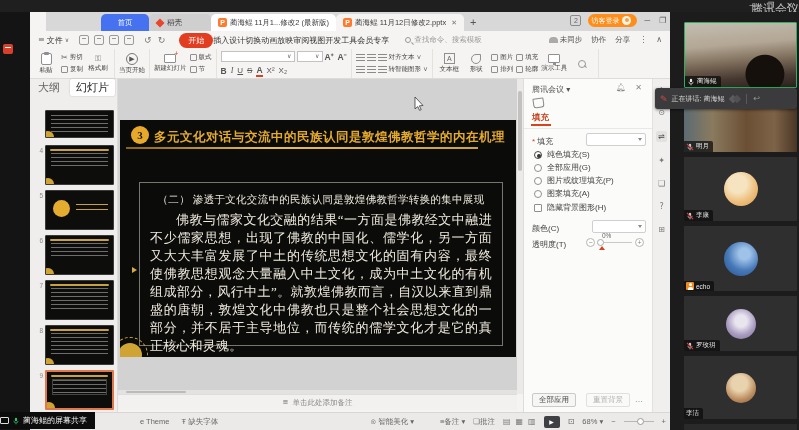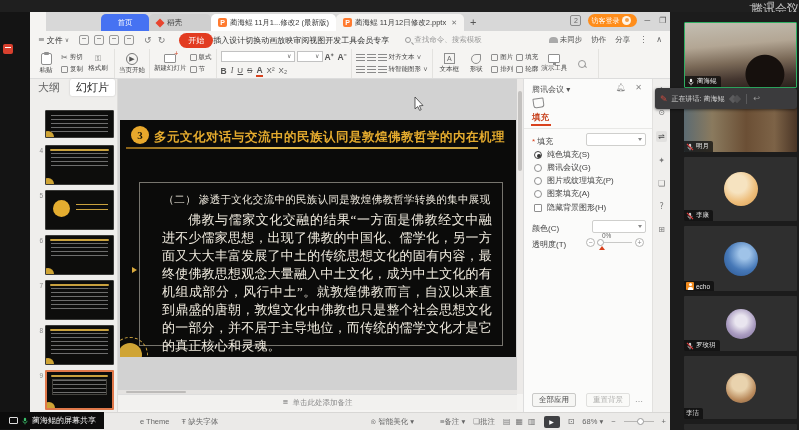--- a/index.html
+++ b/index.html
@@ -108,21 +108,21 @@
   
   .canvas{position:absolute;left:88px;top:67px;width:399px;height:315px;background:#d2d2d2}
   .slide{position:absolute;left:2px;top:41px;width:396px;height:237px;background:#0b0b0a;overflow:hidden;
          font-family:"Liberation Serif",serif}
   .sec-circle{position:absolute;left:11px;top:6px;width:18px;height:18px;border-radius:50%;background:#e8a82c;
          color:#201a08;font-weight:bold;font-size:11px;text-align:center;line-height:18px;font-family:"Liberation Serif",serif}
   .slide-title{position:absolute;left:34px;top:9px;font-size:12.5px;font-weight:bold;color:#e3aa2e;letter-spacing:.5px;white-space:nowrap}
   .title-rule{position:absolute;left:6px;top:27px;width:352px;height:2px;
               background:linear-gradient(90deg,#8a6218,#e8c050 40%,#caa23f)}
   .bodybox{position:absolute;left:19px;top:62px;width:364px;height:164px;border:1px solid #77756e;
-           padding:6px 10px 4px 22px;color:#f0ebdf}
+           padding:6px 10px 4px 10px;color:#f0ebdf}
   .bhead{font-size:10.5px;text-align:center;letter-spacing:.3px;line-height:22px}
   .btext{font-size:13px;line-height:18px;text-align:justify;text-indent:2em;letter-spacing:.2px}
   .marker{position:absolute;left:12px;top:147px;width:0;height:0;border-left:5px solid #d8a93c;
           border-top:3px solid transparent;border-bottom:3px solid transparent}
   .deco-circle{position:absolute;left:-8px;bottom:-16px;width:36px;height:36px;border-radius:50%;
           border:1px dashed #caa23f;display:flex;align-items:center;justify-content:center}
   .deco-circle i{display:block;width:24px;height:24px;border-radius:50%;background:#cfa435}
 
   
   .vscroll{position:absolute;left:487px;top:67px;width:6px;height:315px;background:#eceae8}
@@ -211,21 +211,21 @@
   .pen{color:#cf4a3e;font-size:9px;font-family:"DejaVu Sans",sans-serif}
   .anno .txt{color:#d8d8d8;font-size:7px;white-space:nowrap}
   .logo2{display:flex;margin-left:2px}
   .logo2 i{display:block;width:6px;height:6px;background:#5c5c5e;transform:rotate(45deg)}
   .logo2 i+i{margin-left:-2px;background:#515153}
   .anno .vd{width:1px;height:10px;background:#5a5a5c;margin:0 2px}
   .anno .back{color:#9a9a9a;font-size:8px;font-family:"DejaVu Sans",sans-serif}
 
   
   .share-pill{position:absolute;left:0;top:412px;height:17px;background:#0c0c0c;display:flex;align-items:center;
-              gap:3px;padding:0 8px 0 9px;z-index:6}
+              gap:3px;padding:0 8px 0 0;z-index:6}
   .share-pill .txt{color:#f2f2f2;font-size:8px;white-space:nowrap}
   .scr-ic{width:9px;height:7px;border:1px solid #ddd;border-radius:1px}
 
   
   .desk-ic{position:absolute;left:3px;top:44px;width:10px;height:10px;background:#d8402e;border-radius:2px}
   .desk-ic:after{content:"";position:absolute;left:2px;top:3px;right:2px;height:1px;background:#fff}
   .cursor{position:absolute;left:414px;top:97px;z-index:9}
 </style>
 </head>
 <body>
@@ -536,21 +536,21 @@
       <div class="dropdown" style="left:62px;top:54px;width:60px">
           <span class="dd-arrow"></span>
         </div>
 
       <div class="radio-row" style="top:70px">
         <span class="rdot on"></span>
         <span>纯色填充(S)</span>
       </div>
       <div class="radio-row" style="top:83px">
         <span class="rdot"></span>
-        <span>腾讯会议(G)</span>
+        <span>全部应用(G)</span>
       </div>
       <div class="radio-row" style="top:96px">
         <span class="rdot"></span>
         <span>图片或纹理填充(P)</span>
       </div>
       <div class="radio-row" style="top:109px">
         <span class="rdot"></span>
         <span>图案填充(A)</span>
       </div>
       <div class="radio-row" style="top:123px">

